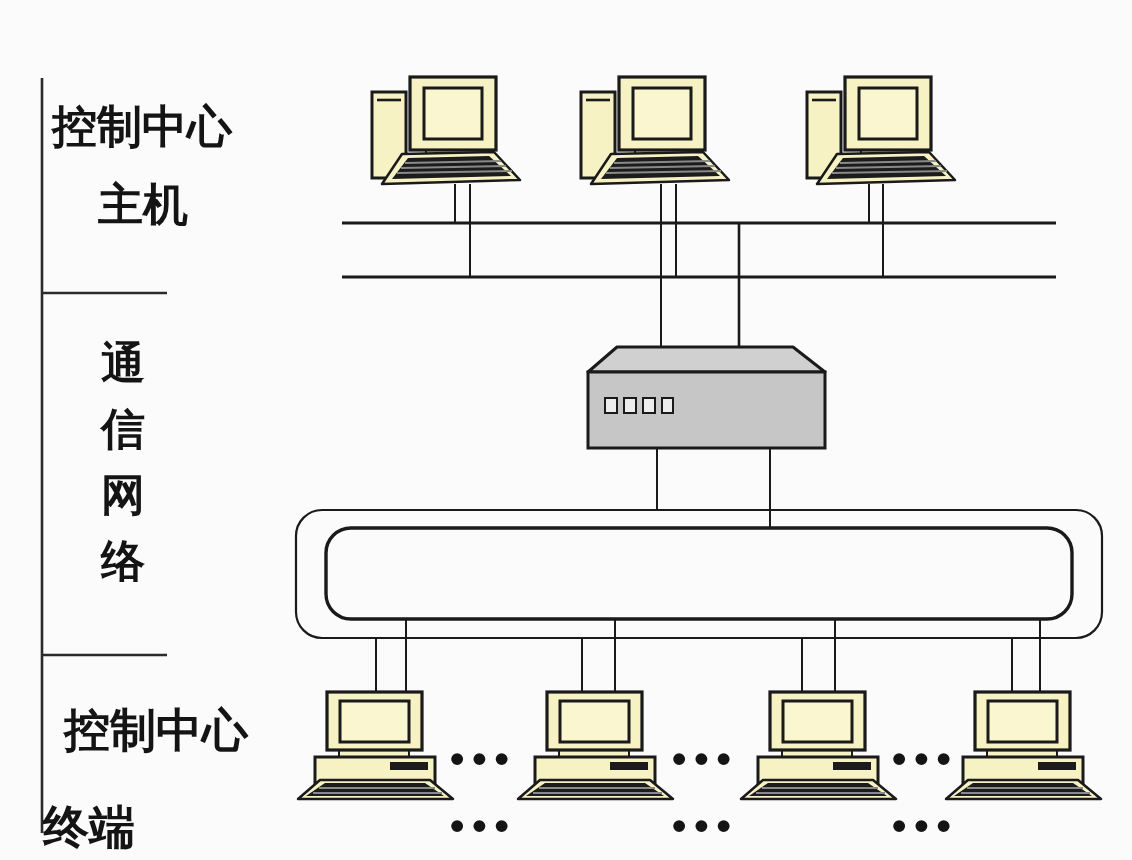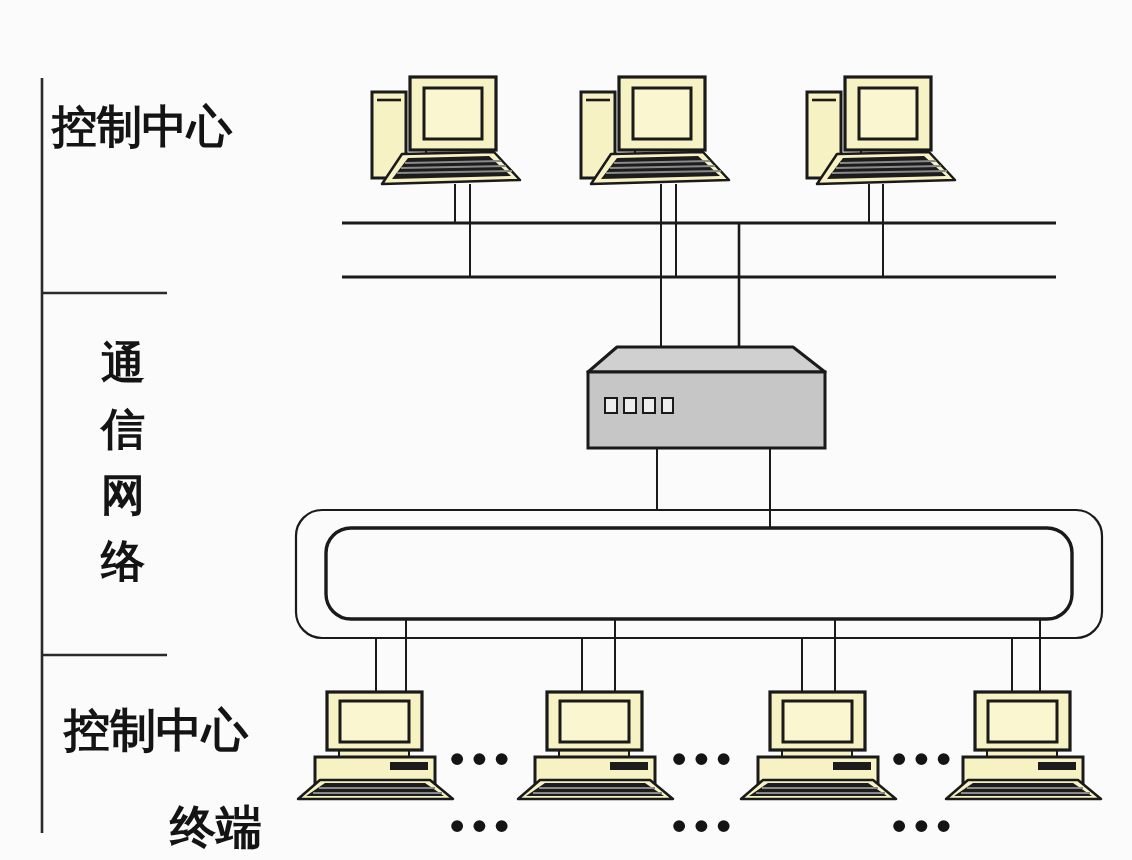--- a/index.html
+++ b/index.html
@@ -33,21 +33,21 @@
   
   .lab{
     position:absolute;font-weight:bold;color:var(--text,#141414);
     line-height:1;white-space:nowrap;
   }
   #lab-cc1{left:52px;top:105px;width:182px;text-align:left;font-size:45px;}
   #lab-cc2{left:52px;top:183px;width:182px;text-align:center;font-size:45px;}
   #lab-net{left:100px;top:331px;width:46px;}
   #lab-net .vchar{height:66px;line-height:66px;width:46px;text-align:center;font-size:44px;font-weight:bold;color:var(--text,#141414);}
   #lab-rt1{left:61px;top:708px;width:190px;text-align:center;font-size:46px;}
-  #lab-rt2{left:72px;top:805px;width:190px;text-align:right;font-size:46px;}
+  #lab-rt2{left:43px;top:805px;width:190px;text-align:left;font-size:46px;}
 
   
   .dots{
     position:absolute;font-family:"DejaVu Serif",serif;font-weight:bold;
     font-size:64px;line-height:64px;letter-spacing:0;color:var(--text,#141414);
     white-space:nowrap;
   }
 </style>
 </head>
 <body>
@@ -140,20 +140,21 @@
       <line class="w2" x1="1040" y1="619" x2="1040" y2="693"></line>
     </g>
 
     <use href="#term" transform="translate(327,692)"></use>
     <use href="#term" transform="translate(547,692)"></use>
     <use href="#term" transform="translate(770,692)"></use>
     <use href="#term" transform="translate(975,692)"></use>
   </svg>
 
   <div class="lab" id="lab-cc1">控制中心</div>
+  <div class="lab" id="lab-cc2">主机</div>
 
   <div class="lab" id="lab-net">
     <div class="vchar">通</div>
     <div class="vchar">信</div>
     <div class="vchar">网</div>
     <div class="vchar">络</div>
   </div>
 
   <div class="lab" id="lab-rt1">控制中心</div>
   <div class="lab" id="lab-rt2">终端</div>

